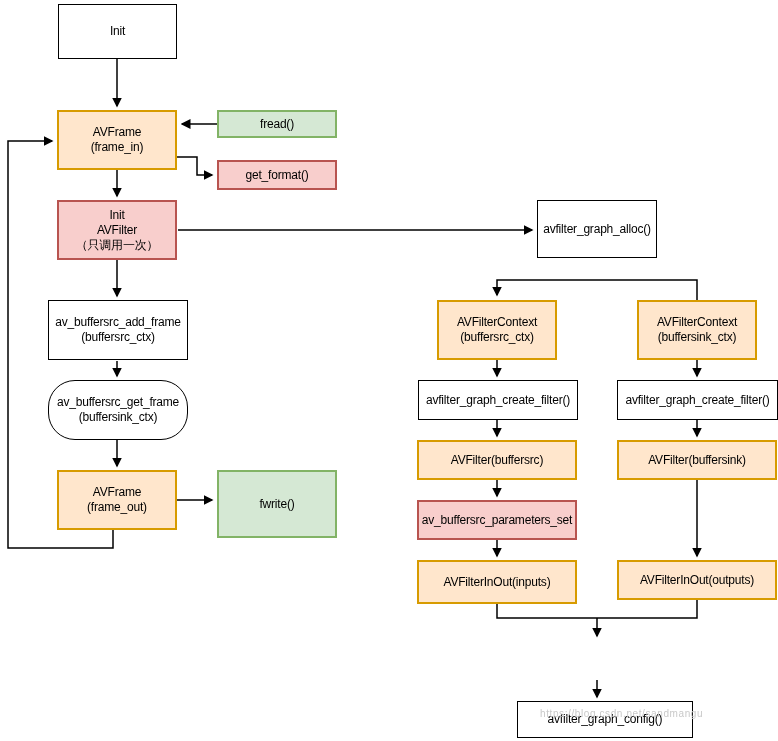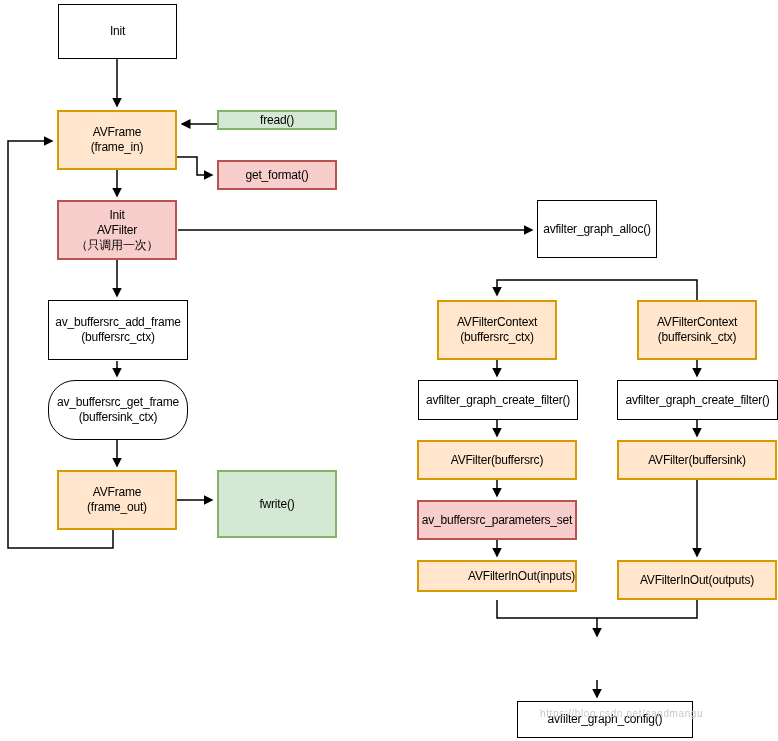--- a/index.html
+++ b/index.html
@@ -69,21 +69,21 @@
   </svg>
 
   <div id="nodes-layer">
       <div class="node white" style="left: 58px; top: 4px; width: 119px; height: 55px;">
         <div>Init</div>
       </div>
       <div class="node orange" style="left: 57px; top: 110px; width: 120px; height: 60px;">
         <div>AVFrame</div>
         <div>(frame_in)</div>
       </div>
-      <div class="node green" style="left: 217px; top: 110px; width: 120px; height: 20px;">
+      <div class="node green" style="left: 217px; top: 110px; width: 120px; height: 28px;">
         <div>fread()</div>
       </div>
       <div class="node red" style="left: 217px; top: 160px; width: 120px; height: 30px;">
         <div>get_format()</div>
       </div>
       <div class="node red" style="left: 57px; top: 200px; width: 120px; height: 60px;">
         <div>Init</div>
         <div>AVFilter</div>
         <div>（只调用一次）</div>
       </div>
@@ -121,21 +121,21 @@
       </div>
       <div class="node orange" style="left: 417px; top: 440px; width: 160px; height: 40px;">
         <div>AVFilter(buffersrc)</div>
       </div>
       <div class="node orange" style="left: 617px; top: 440px; width: 160px; height: 40px;">
         <div>AVFilter(buffersink)</div>
       </div>
       <div class="node red" style="left: 417px; top: 500px; width: 160px; height: 40px;">
         <div>av_buffersrc_parameters_set</div>
       </div>
-      <div class="node orange" style="left: 417px; top: 560px; width: 160px; height: 32px; align-items: flex-end;">
+      <div class="node orange" style="left: 417px; top: 560px; width: 160px; height: 44px;">
         <div>AVFilterInOut(inputs)</div>
       </div>
       <div class="node orange" style="left: 617px; top: 560px; width: 160px; height: 40px;">
         <div>AVFilterInOut(outputs)</div>
       </div>
       <div class="node white" style="left: 517px; top: 701px; width: 176px; height: 37px;">
         <div>avfilter_graph_config()</div>
       </div>
     </div>
 

